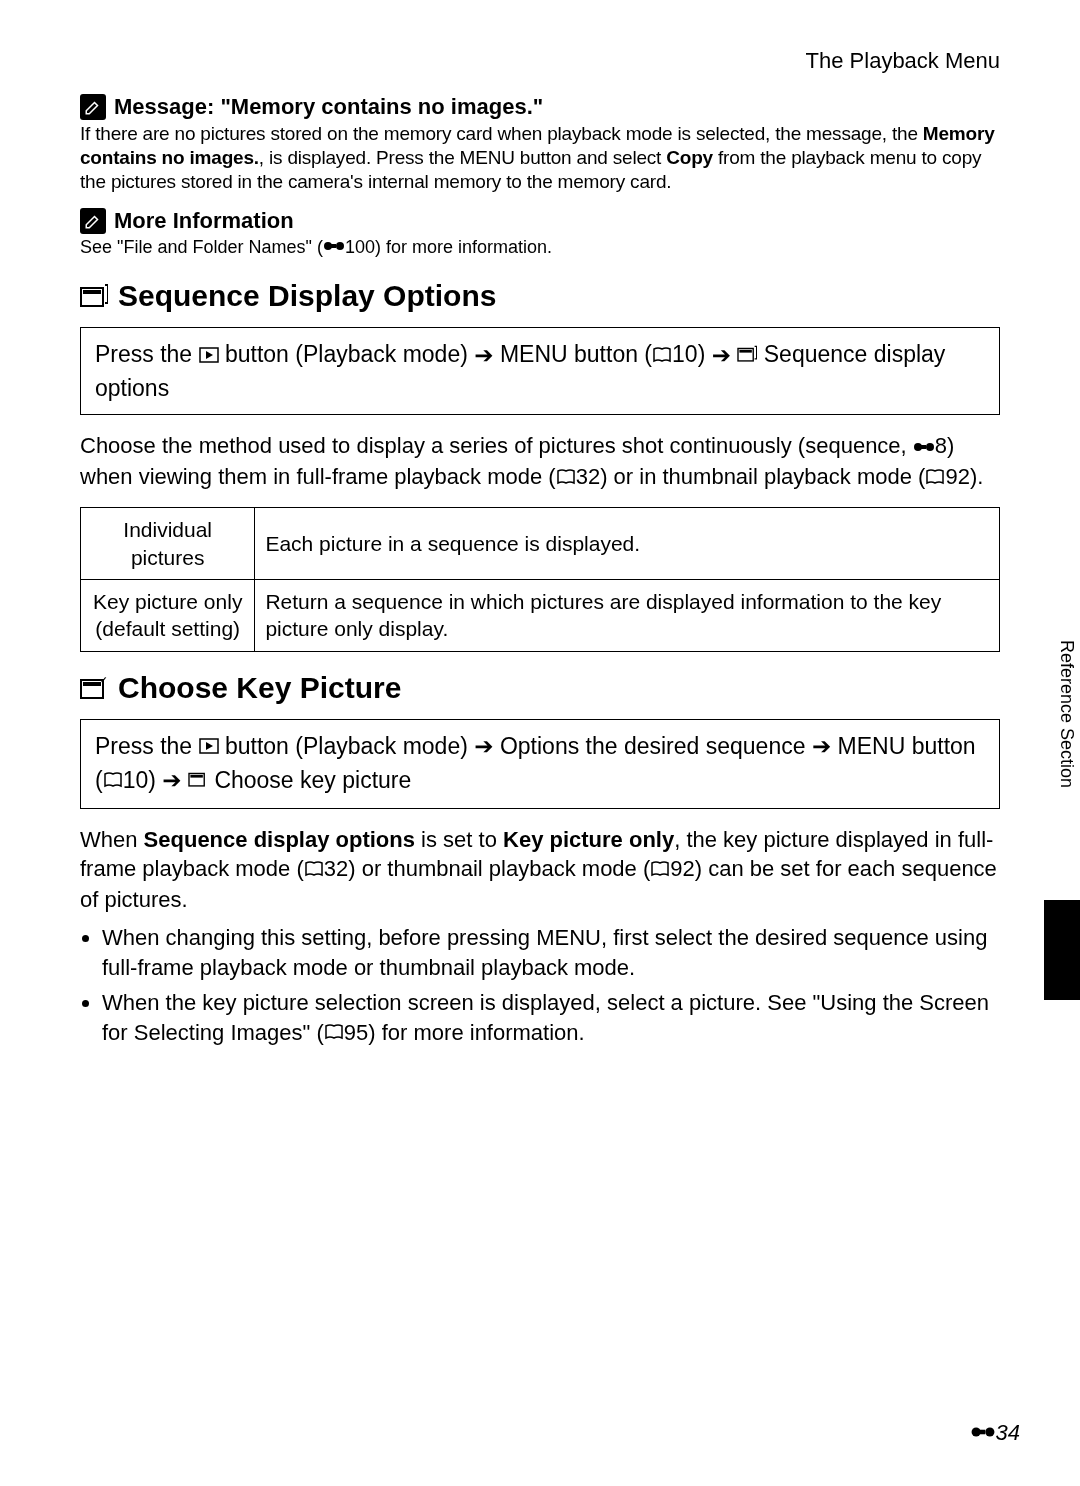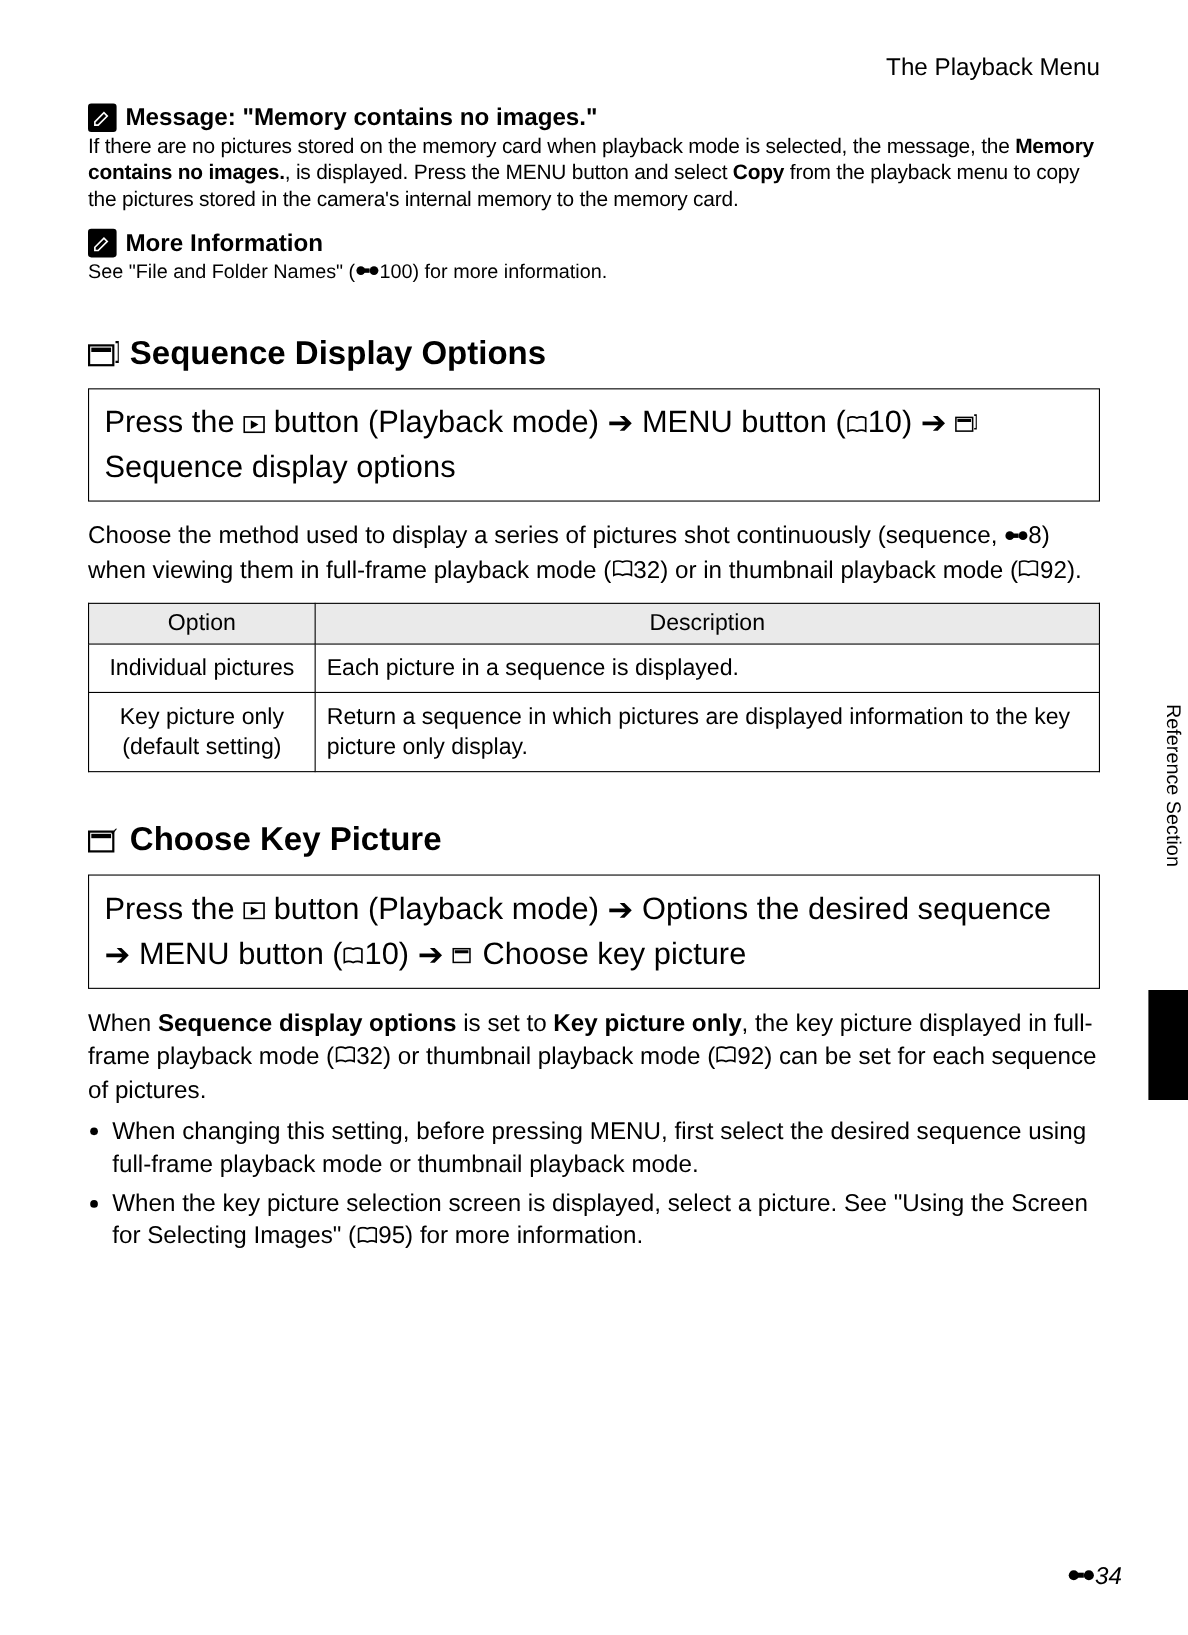--- a/index.html
+++ b/index.html
@@ -50,35 +50,35 @@
     line-height: 1.3;
   }
   .menu-text {
     font-family: 'Arial Narrow', Arial, sans-serif;
     font-stretch: condensed;
     font-weight: normal;
     text-align: right;
   }
   .bold { font-weight: bold; }
   .section {
-    margin-top: 45px;
+    margin-top: 19px;
   }
   .section-title-row {
     display:flex; align-items:center; gap:10px; margin-bottom:14px;
   }
   .section-title {
     font-size:30px; font-weight:bold;
   }
   .icon-box {
     width:28px;height:28px;display:inline-flex;align-items:center;justify-content:center;flex-shrink:0;
   }
   .nav-box {
     border:1.5px solid #000;
     padding:10px 14px;
-    font-size:28px;
+    font-size:23px;
     line-height:1.4;
     margin-bottom:16px;
   }
   .body-p {
     font-size:22px;
     line-height:1.35;
     margin:8px 0;
   }
   table.options {
     border-collapse: collapse;
@@ -214,24 +214,20 @@
             <circle cx="17" cy="7" r="4" fill="#000"></circle>
           </svg></span><span>8</span><span>) when viewing them in full-frame playback mode (</span><span class="inline-icon"><svg width="20" height="16" viewBox="0 0 20 16">
             <path d="M2 2 Q6 0 10 2 Q14 0 18 2 V14 Q14 12 10 14 Q6 12 2 14 Z" fill="none" stroke="#000" stroke-width="1.5"></path>
           </svg></span><span>32</span><span>) or in thumbnail playback mode (</span><span class="inline-icon"><svg width="20" height="16" viewBox="0 0 20 16">
             <path d="M2 2 Q6 0 10 2 Q14 0 18 2 V14 Q14 12 10 14 Q6 12 2 14 Z" fill="none" stroke="#000" stroke-width="1.5"></path>
           </svg></span><span>92</span><span>).</span>
     </p>
 
     <table class="options">
       <tbody>
-          <tr>
-        <th style="width:185px;">Option</th>
-        <th>Description</th>
-      </tr>
       <tr>
         <td class="opt">Individual pictures</td>
         <td>Each picture in a sequence is displayed.</td>
       </tr>
       <tr>
         <td class="opt">
           <span>Key picture only</span><br><span>(default setting)</span>
         </td>
         <td>Return a sequence in which pictures are displayed information to the key picture only display.</td>
       </tr>

